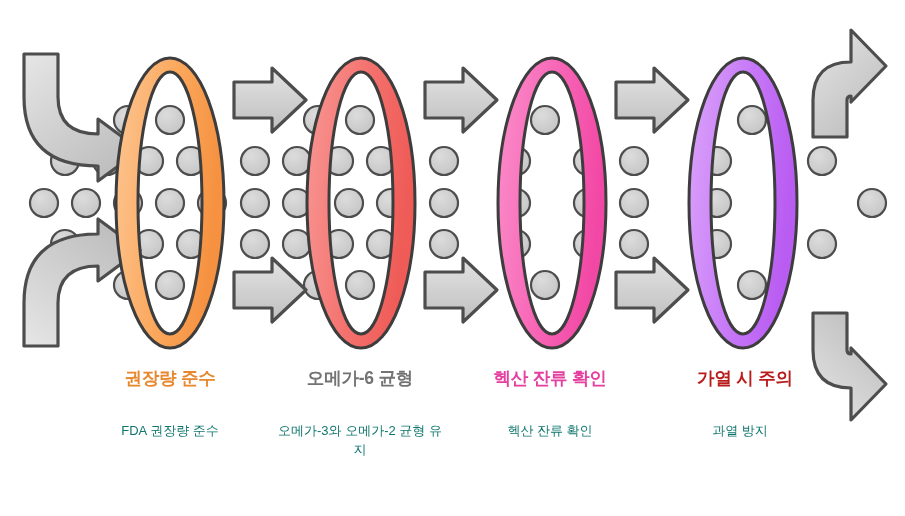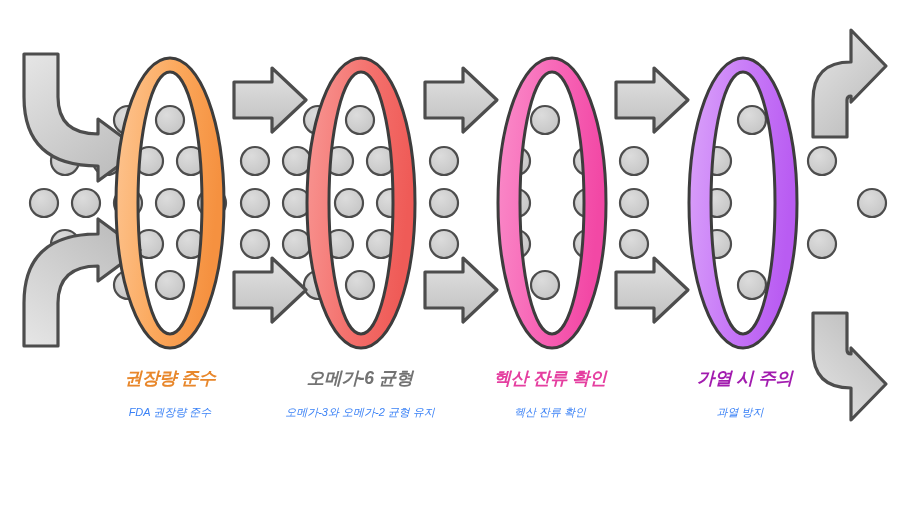--- a/index.html
+++ b/index.html
@@ -26,41 +26,40 @@
   .captions {
     position: absolute;
     left: 0;
     top: 368px;
     width: 905px;
     height: 110px;
     display: flex;
     flex-direction: row;
     align-items: flex-start;
     justify-content: flex-start;
-    font-style: italic;
   }
   .caption-col {
     width: 190px;
     display: flex;
     flex-direction: column;
     align-items: center;
     text-align: center;
   }
   .caption-title {
     font-size: 17.5px;
     font-weight: bold;
     line-height: 1.25;
     letter-spacing: -0.2px;
     white-space: nowrap;
   }
   .caption-desc {
-    margin-top: 15px;
-    font-size: 11px;
+    margin-top: 32px;
+    font-size: 13px;
     font-weight: normal;
-    color: #3b82f6;
+    color: #0f766e;
     line-height: 1.45;
     max-width: 175px;
   }
 </style>
 </head>
 <body>
 
 <div id="infographic">
 
   <svg id="diagram-svg" viewBox="0 0 905 516" xmlns="http://www.w3.org/2000/svg">
@@ -285,18 +284,18 @@
       <div class="caption-title" style="color:#737373;">오메가-6 균형</div>
       <div class="caption-desc">오메가-3와 오메가-2 균형 유지</div>
     </div>
 
     <div class="caption-col">
       <div class="caption-title" style="color:#E53FA0;">헥산 잔류 확인</div>
       <div class="caption-desc">헥산 잔류 확인</div>
     </div>
 
     <div class="caption-col">
-      <div class="caption-title" style="color:#a21caf;margin-left:10px;">가열 시 주의</div>
+      <div class="caption-title" style="color:#b91c1c;margin-left:10px;">가열 시 주의</div>
       <div class="caption-desc">과열 방지</div>
     </div>
 
   </div>
 </div>
 
 </body></html>

